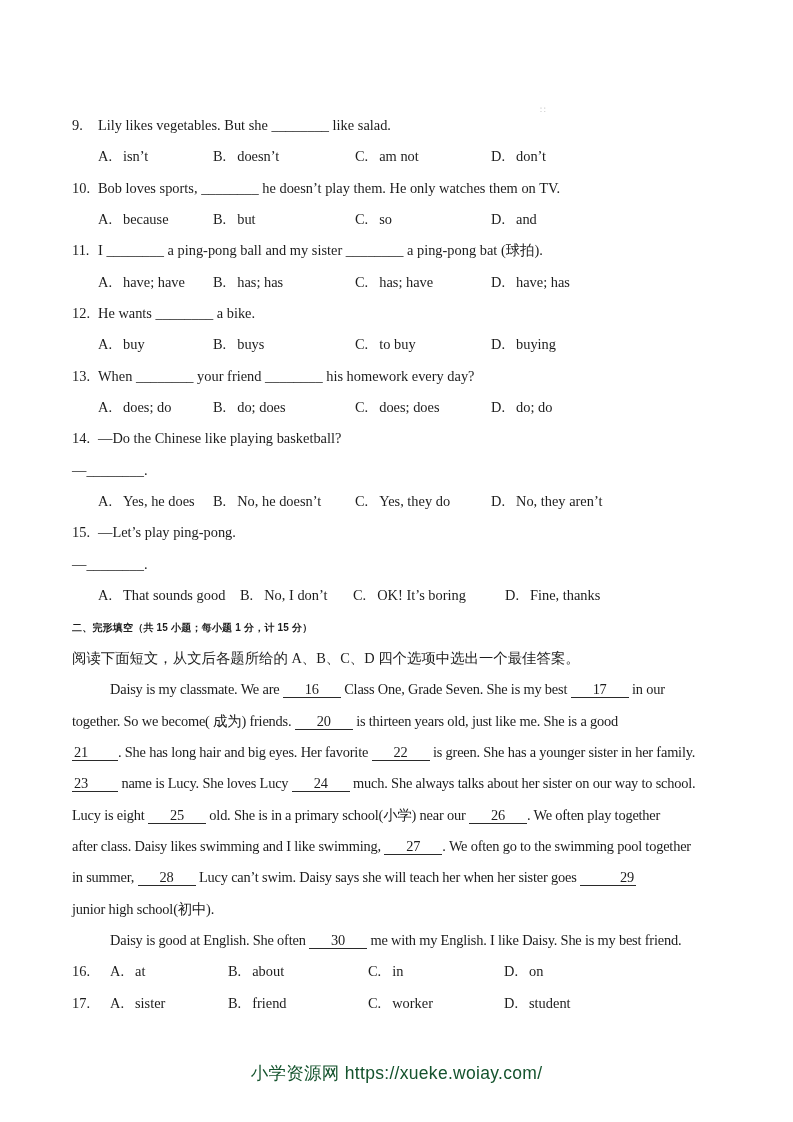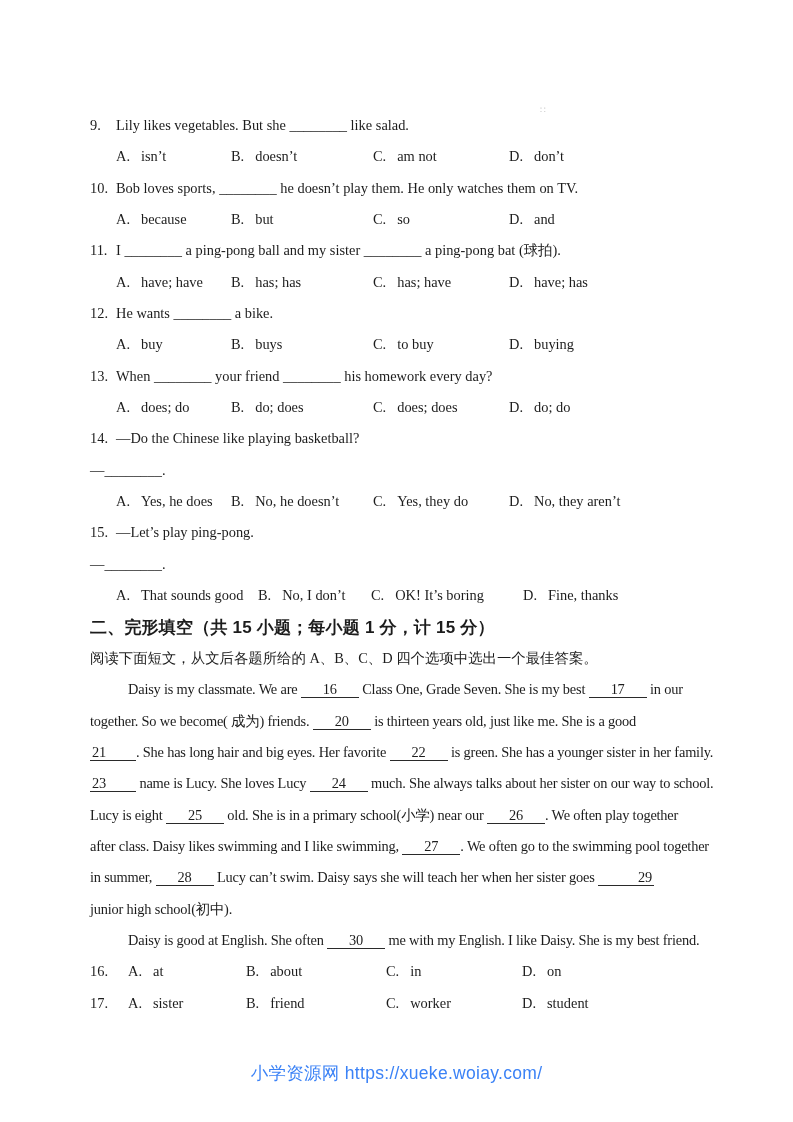--- a/index.html
+++ b/index.html
@@ -1,35 +1,35 @@
 <!DOCTYPE html>
 <html><head>
 <meta charset="utf-8">
 <style>
   html,body{margin:0;padding:0;background:#ffffff;}
   body{width:793px;height:1122px;position:relative;overflow:hidden;
        font-family:"Liberation Serif","DejaVu Serif",serif;color:#1c1c1c;}
   .page{position:absolute;inset:0;background:#ffffff;}
   .content{position:absolute;left:72px;top:110px;width:650px;font-size:14.4px;}
-  .line{position:relative;height:31.35px;line-height:31.35px;white-space:nowrap;margin-left:18px;}
+  .line{position:relative;height:31.35px;line-height:31.35px;white-space:nowrap;}
   .qnum{display:inline-block;min-width:26px;}
   .qnum.wide{min-width:30px;}
   .opt{position:absolute;top:0;}
   .opt .lab{margin-right:11px;}
   .stem-text{}
   .blank{border-bottom:1.2px solid #2a2a2a;padding:0 22px;}
   .blank.start{padding:0 30px 0 2px;}
   .blank.end{padding:0 2px 0 40px;}
   .sec-head{font-family:"Liberation Sans","DejaVu Sans",sans-serif;
-            font-weight:bold;font-size:17px;letter-spacing:0.2px;}
+            font-weight:bold;font-size:10px;letter-spacing:0.2px;}
   .pline{letter-spacing:-0.2px;}
   .indent{padding-left:38px;}
   .footer{position:absolute;left:0;width:100%;top:1061px;text-align:center;
           font-family:"Liberation Sans","DejaVu Sans",sans-serif;
-          font-size:17.5px;color:#3b82f6;letter-spacing:0.3px;}
+          font-size:17.5px;color:#14532d;letter-spacing:0.3px;}
   .artifact{position:absolute;left:540px;top:106px;color:#c9c9c9;font-size:9px;
             line-height:9px;}
 </style>
 </head>
 <body>
 
 <div class="page">
   <span class="artifact">∷</span>
   <div class="content" id="content">
       <div class="line"><span class="qnum">9.</span><span class="stem-text">Lily likes vegetables. But she ________ like salad.</span></div>

